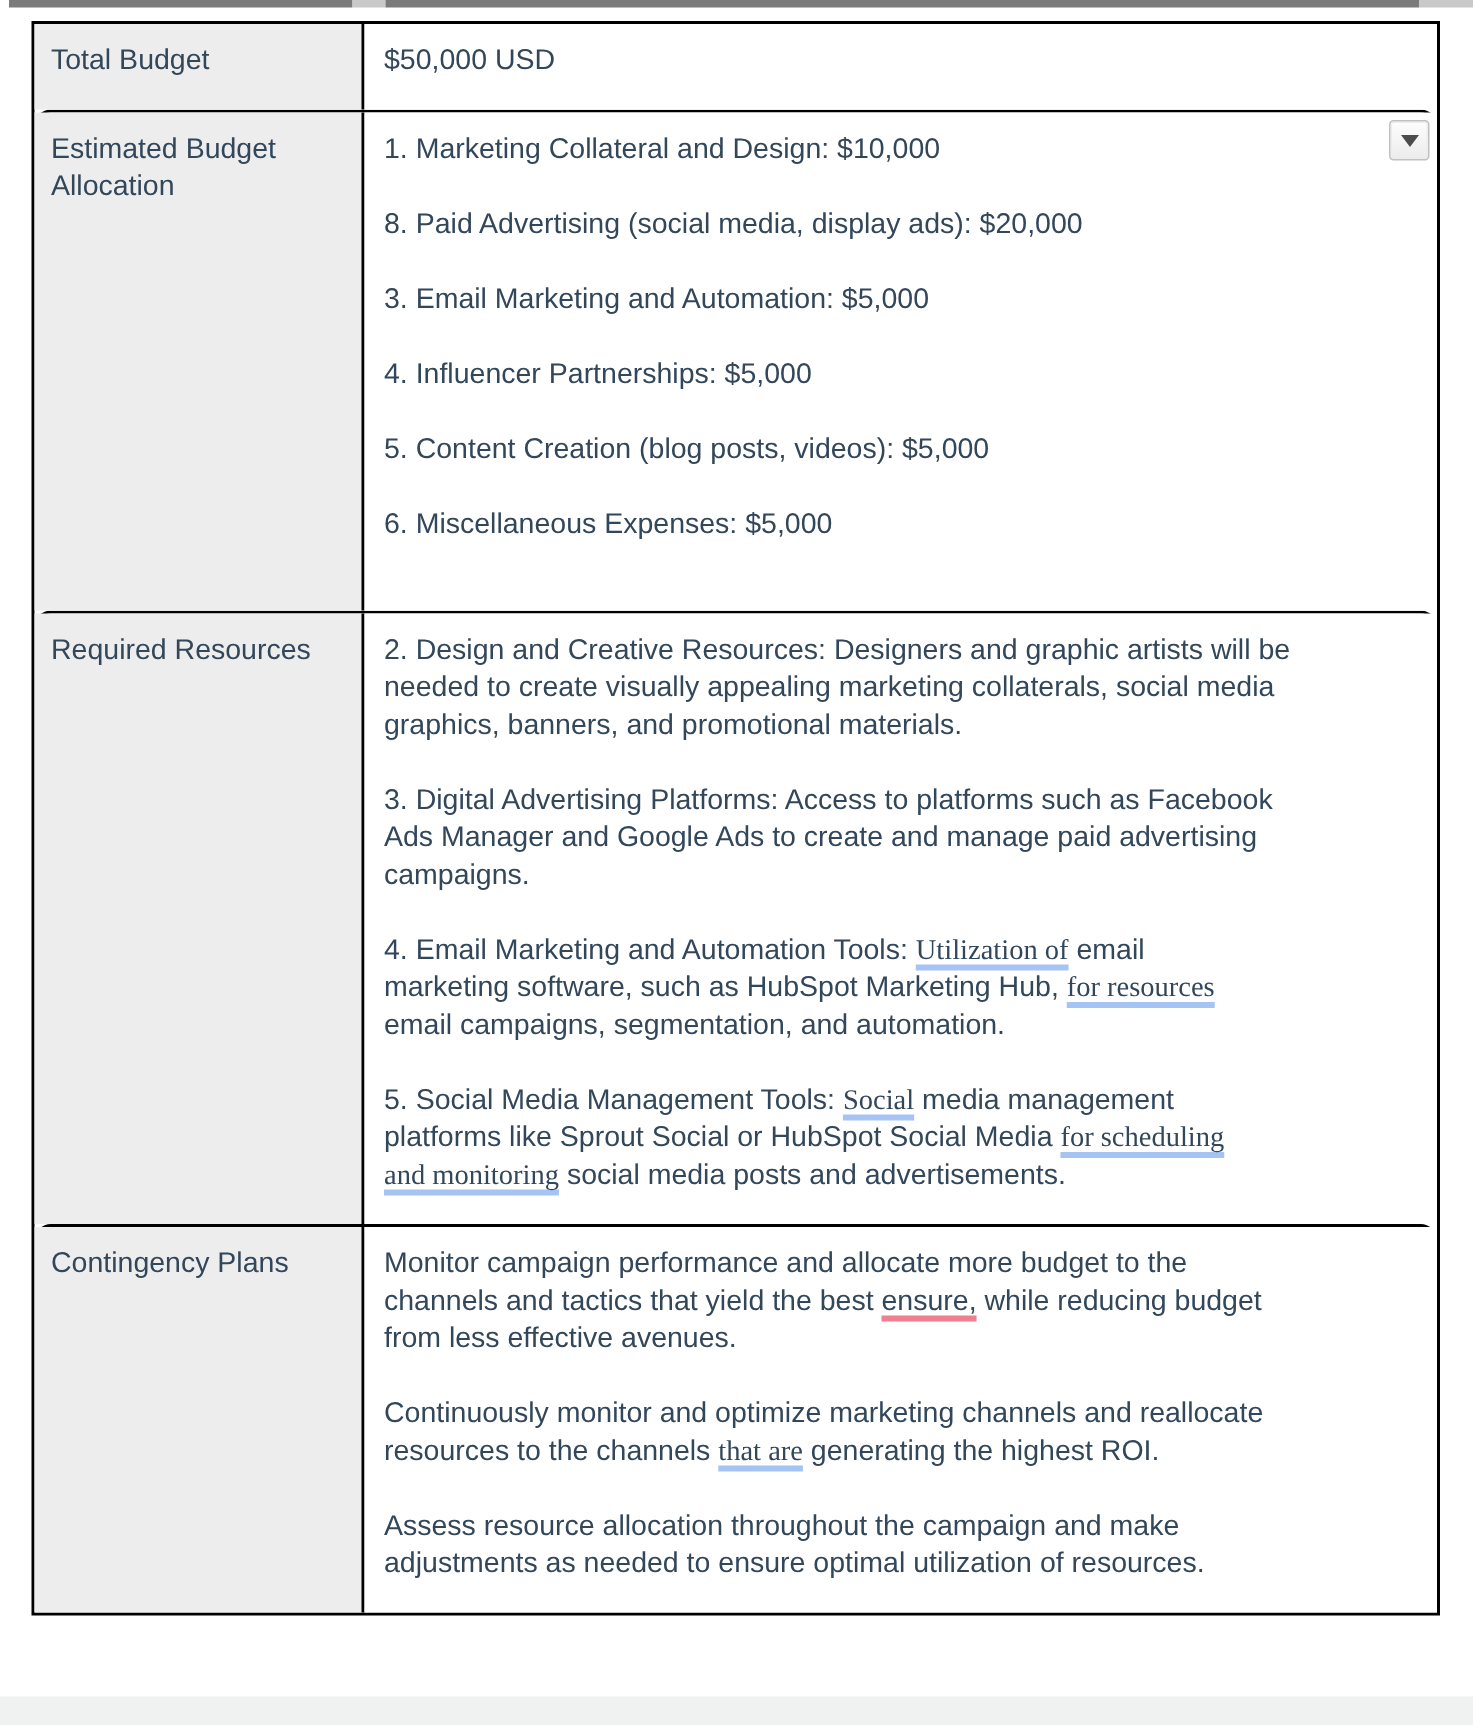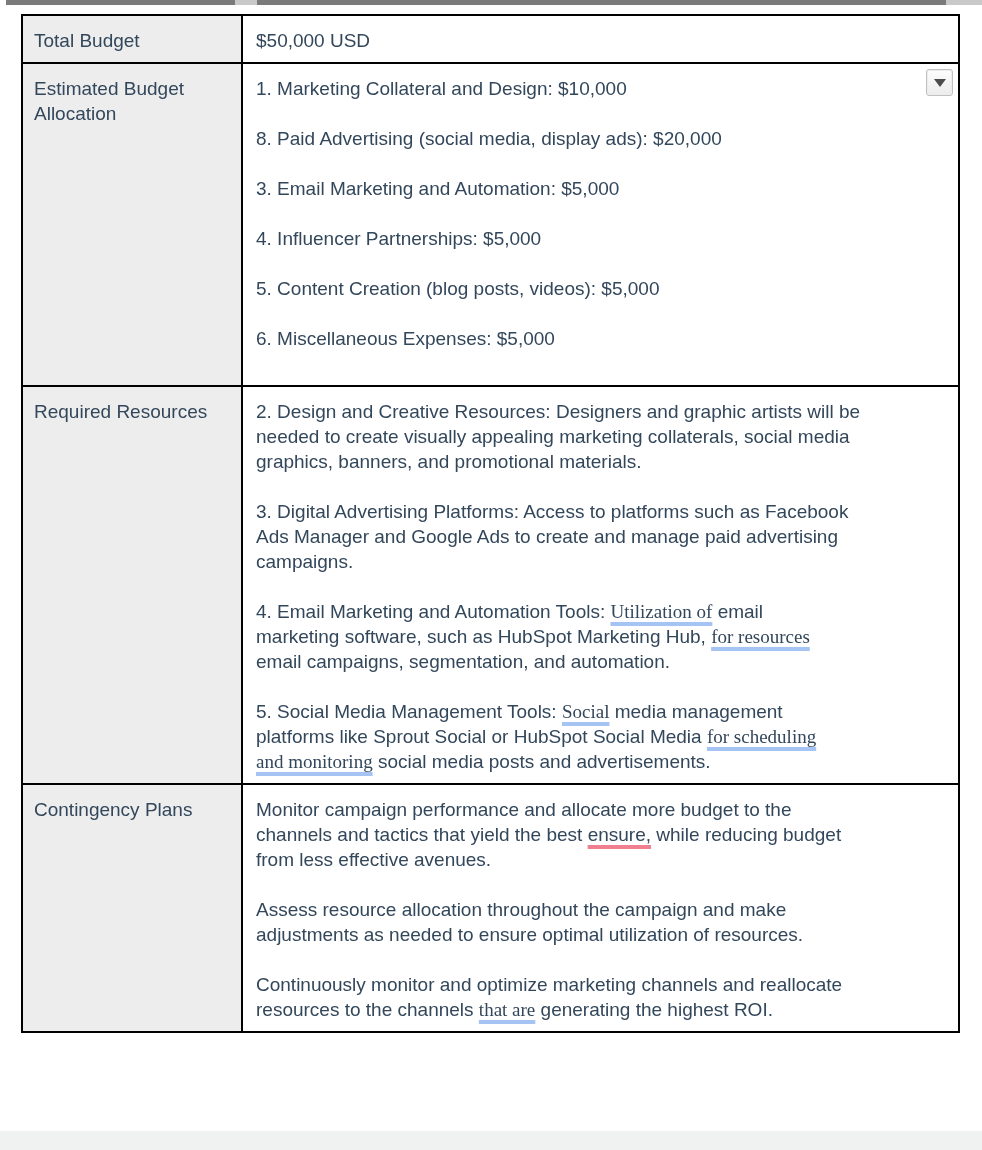--- a/index.html
+++ b/index.html
@@ -24,30 +24,30 @@
   .strip-seg{position:absolute;top:0;height:5px;}
   .seg1{left:6px;width:229px;background:var(--strip-dark);}
   .seg2{left:235px;width:22px;background:var(--strip-light);}
   .seg3{left:257px;width:689px;background:var(--strip-dark);}
   .seg4{left:946px;width:36px;background:var(--strip-light);}
 
   .budget-table{
     position:absolute;top:14px;left:21px;width:939px;
     border:2px solid var(--border);background:#fff;
   }
-  .row{display:flex;border-top:2px solid var(--border);}
+  .row{display:flex;border-top:2px solid var(--border);border-radius:11px;}
   .row:first-child{border-top:none;}
   .label-cell{
     width:220px;flex:0 0 220px;background:var(--label-bg);
     border-right:2px solid var(--border);
     padding:12px 7px 9px 11px;
   }
   .content-cell{
     flex:1;background:#ffffff;position:relative;
-    padding:12px 12px 9px 13px;
+    padding:12px 12px 20px 13px;
   }
   .content-cell p{margin:0 0 25px;white-space:pre;}
   .content-cell p:last-child{margin-bottom:0;}
 
   .ul-blue{
     text-decoration-line:underline;text-decoration-color:var(--ul-blue);
     text-decoration-thickness:4px;text-underline-offset:4px;
     text-decoration-skip-ink:none;
     font-family:Liberation Serif, serif;
   }
@@ -123,21 +123,21 @@
 platforms like Sprout Social or HubSpot Social Media </span><span class="ul-blue">for scheduling
 and monitoring</span><span> social media posts and advertisements.</span></p>
       </div>
     </div>
     <div class="row">
       <div class="label-cell">Contingency Plans</div>
       <div class="content-cell">
         <p><span>Monitor campaign performance and allocate more budget to the
 channels and tactics that yield the best </span><span class="ul-red">ensure,</span><span> while reducing budget
 from less effective avenues.</span></p>
+        <p><span>Continuously monitor and optimize marketing channels and reallocate
+resources to the channels </span><span class="ul-blue">that are</span><span> generating the highest ROI.</span></p>
         <p><span>Assess resource allocation throughout the campaign and make
 adjustments as needed to ensure optimal utilization of resources.</span></p>
-        <p><span>Continuously monitor and optimize marketing channels and reallocate
-resources to the channels </span><span class="ul-blue">that are</span><span> generating the highest ROI.</span></p>
       </div>
     </div>
   </div>
 
 <div class="bottom-strip"></div>
 
 </body></html>

